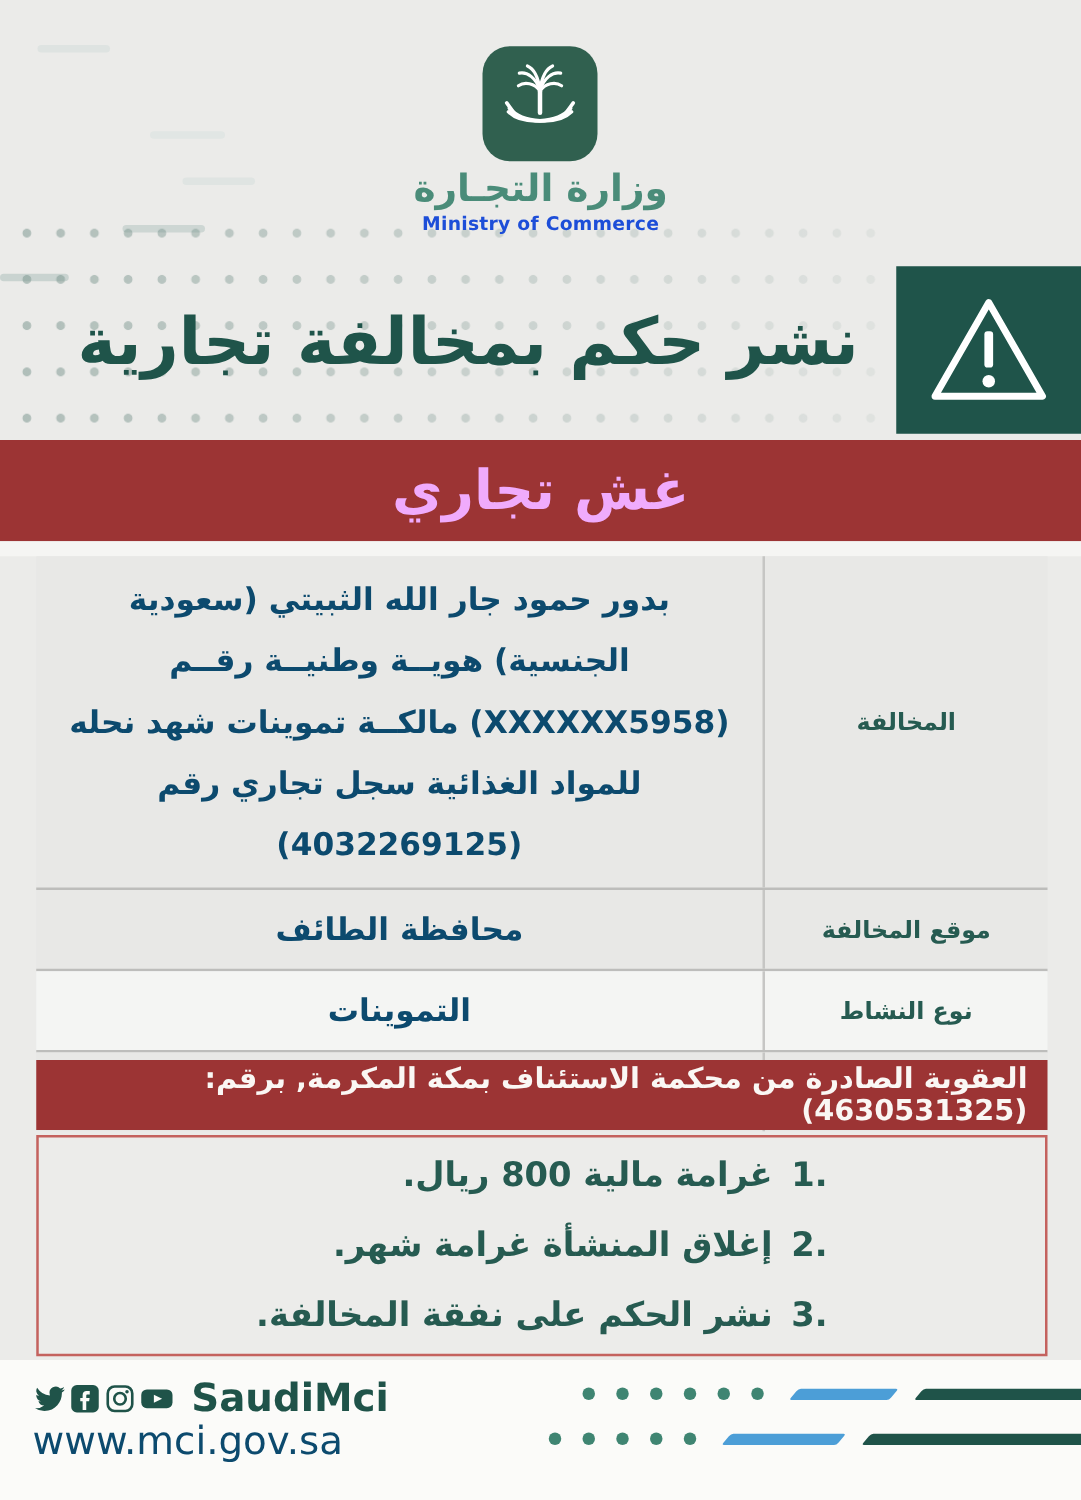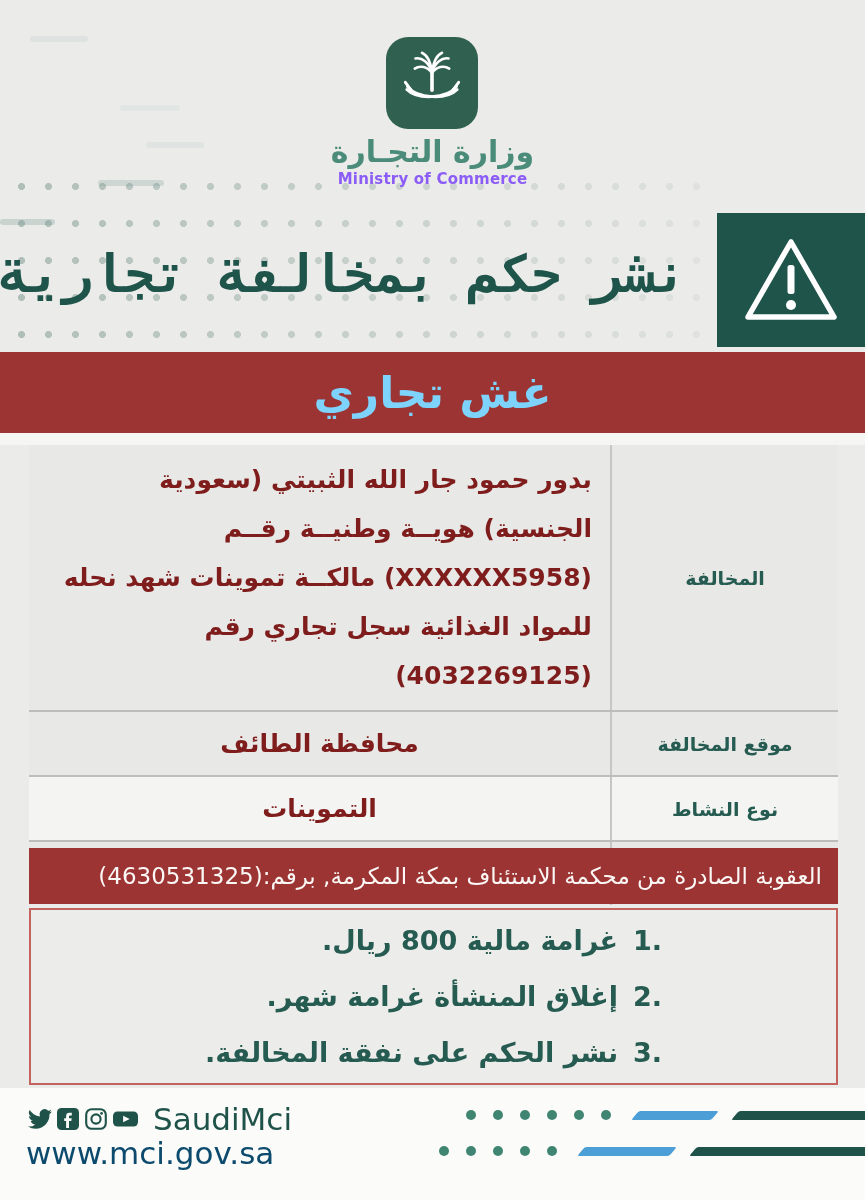--- a/index.html
+++ b/index.html
@@ -16,59 +16,59 @@
     background-size:27px 37px;
     -webkit-mask-image:linear-gradient(to right,rgba(0,0,0,.95),rgba(0,0,0,.18));
     mask-image:linear-gradient(to right,rgba(0,0,0,.95),rgba(0,0,0,.18));
   }
   
   .logo{position:absolute;left:386px;top:37px;width:92px;height:92px;
     border-radius:22px;background:#30604F;display:flex;align-items:center;justify-content:center;}
   .brand-ar{position:absolute;top:134px;left:0;width:100%;text-align:center;
     font-size:30px;font-weight:bold;color:#4A8C79;direction:rtl;}
   .brand-en{position:absolute;top:170px;left:0;width:100%;text-align:center;
-    font-size:15px;font-weight:bold;color:#8b5cf6;letter-spacing:.2px;}
+    font-size:15px;font-weight:bold;color:#1d4ed8;letter-spacing:.2px;}
   
   .headline{position:absolute;top:244px;right:178px;direction:rtl;
-    font-size:52px;font-weight:bold;color:#1F544A;white-space:nowrap;font-family:Liberation Mono, monospace;}
+    font-size:52px;font-weight:bold;color:#1F544A;white-space:nowrap;}
   .alert-square{position:absolute;right:0;top:213px;width:148px;height:134px;
     background:#1F544A;display:flex;align-items:center;justify-content:center;}
   
   .red-band{position:absolute;top:352px;left:0;width:100%;height:81px;background:#9C3434;
     display:flex;align-items:center;justify-content:center;}
-  .red-band span{color:#7dd3fc;font-size:44px;font-weight:bold;direction:rtl;}
+  .red-band span{color:#f0abfc;font-size:44px;font-weight:bold;direction:rtl;}
   .gap-strip{position:absolute;top:433px;left:0;width:100%;height:12px;background:#F5F5F3;}
   
   .dtable{position:absolute;left:29px;top:445px;width:809px;}
   .trow{display:flex;direction:rtl;background:#E8E8E6;border-bottom:2px solid #BDBDBB;}
   .trow:last-child{border-bottom:none;}
   .trow.alt{background:#F4F5F3;}
   .tlabel{width:226px;flex:0 0 226px;border-left:2px solid #C6C6C4;
     display:flex;align-items:center;justify-content:center;
     font-size:19px;font-weight:bold;color:#265B51;}
   .tvalue{flex:1;display:flex;align-items:center;justify-content:center;
-    font-size:25px;font-weight:bold;color:#7f1d1d;
+    text-align:center;font-size:25px;font-weight:bold;color:#0c4a6e;
     line-height:49px;padding:10px 18px;}
   .h-tall{min-height:181px;}
   .h-short{height:63px;}
   .h-short .tvalue{padding:0 18px;line-height:30px;}
   
   .pen-banner{position:absolute;left:29px;top:848px;width:809px;height:56px;background:#9C3434;
     direction:rtl;display:flex;align-items:center;box-sizing:border-box;padding-right:16px;
-    color:#FAF7F4;font-size:23px;font-weight:normal;text-align:right;}
+    color:#FAF7F4;font-size:23px;font-weight:bold;text-align:right;}
   .pen-box{position:absolute;left:29px;top:908px;width:809px;height:177px;box-sizing:border-box;
     background:#ECECEA;border:2px solid #C4625E;
     display:flex;align-items:center;justify-content:center;}
   .pen-list{direction:rtl;}
   .pen-item{display:flex;align-items:baseline;gap:15px;
     font-size:27px;font-weight:bold;color:#265B51;line-height:56px;}
   .pen-num{direction:ltr;unicode-bidi:isolate;}
   
   .footer{position:absolute;left:0;top:1088px;width:865px;height:112px;background:#FBFBF9;}
-  .social{position:absolute;left:28px;top:13px;display:flex;align-items:center;gap:4px;}
+  .social{position:absolute;left:28px;top:13px;display:flex;align-items:center;gap:4px;font-weight:bold;}
   .social svg{display:block;}
   .handle{font-size:31px;color:#1F5349;margin-left:10px;}
   .url{position:absolute;left:26px;top:47px;font-size:31px;color:#0c4a6e;}
   .frow{position:absolute;display:flex;align-items:center;}
   .frow-a{right:-10px;top:22px;}
   .frow-b{right:-18px;top:58px;}
   .fdot{width:10px;height:10px;border-radius:50%;background:#3F8572;margin-left:17px;}
   .bar{height:9px;border-radius:2px;transform:skewX(-40deg);}
   .bar-blue{background:#4C9ED7;margin-left:24px;}
   .bar-teal{background:#1F5349;margin-left:20px;}

